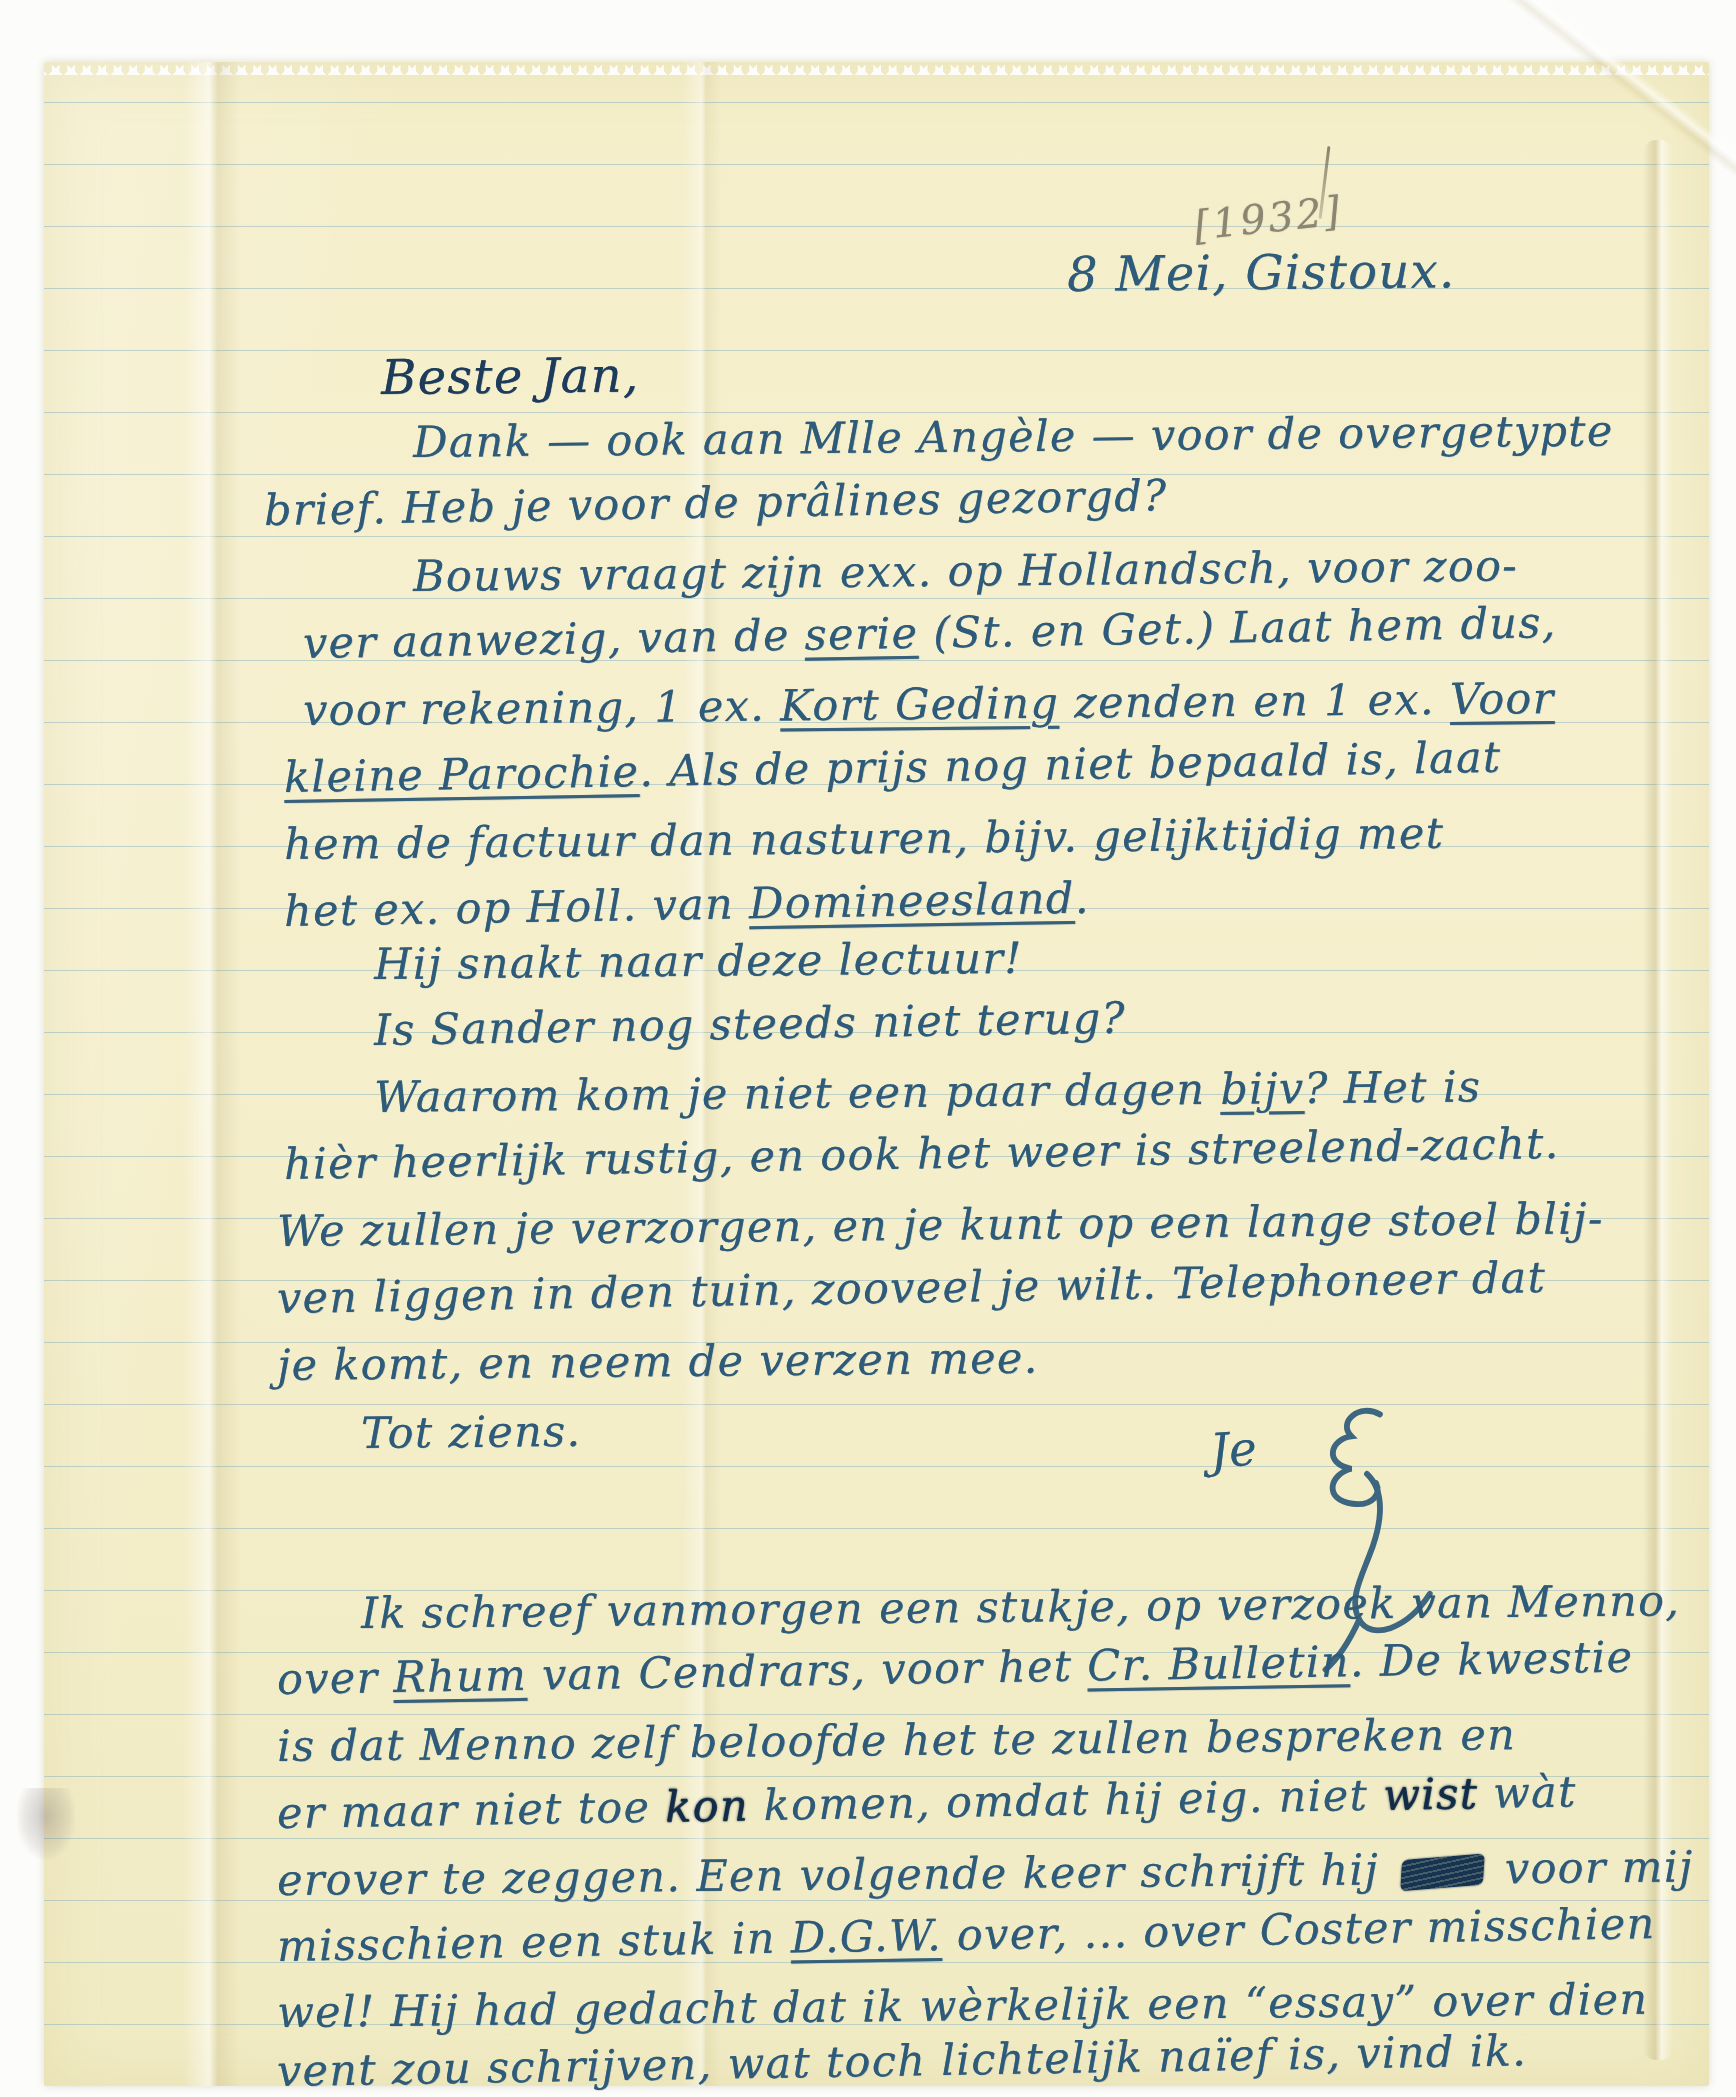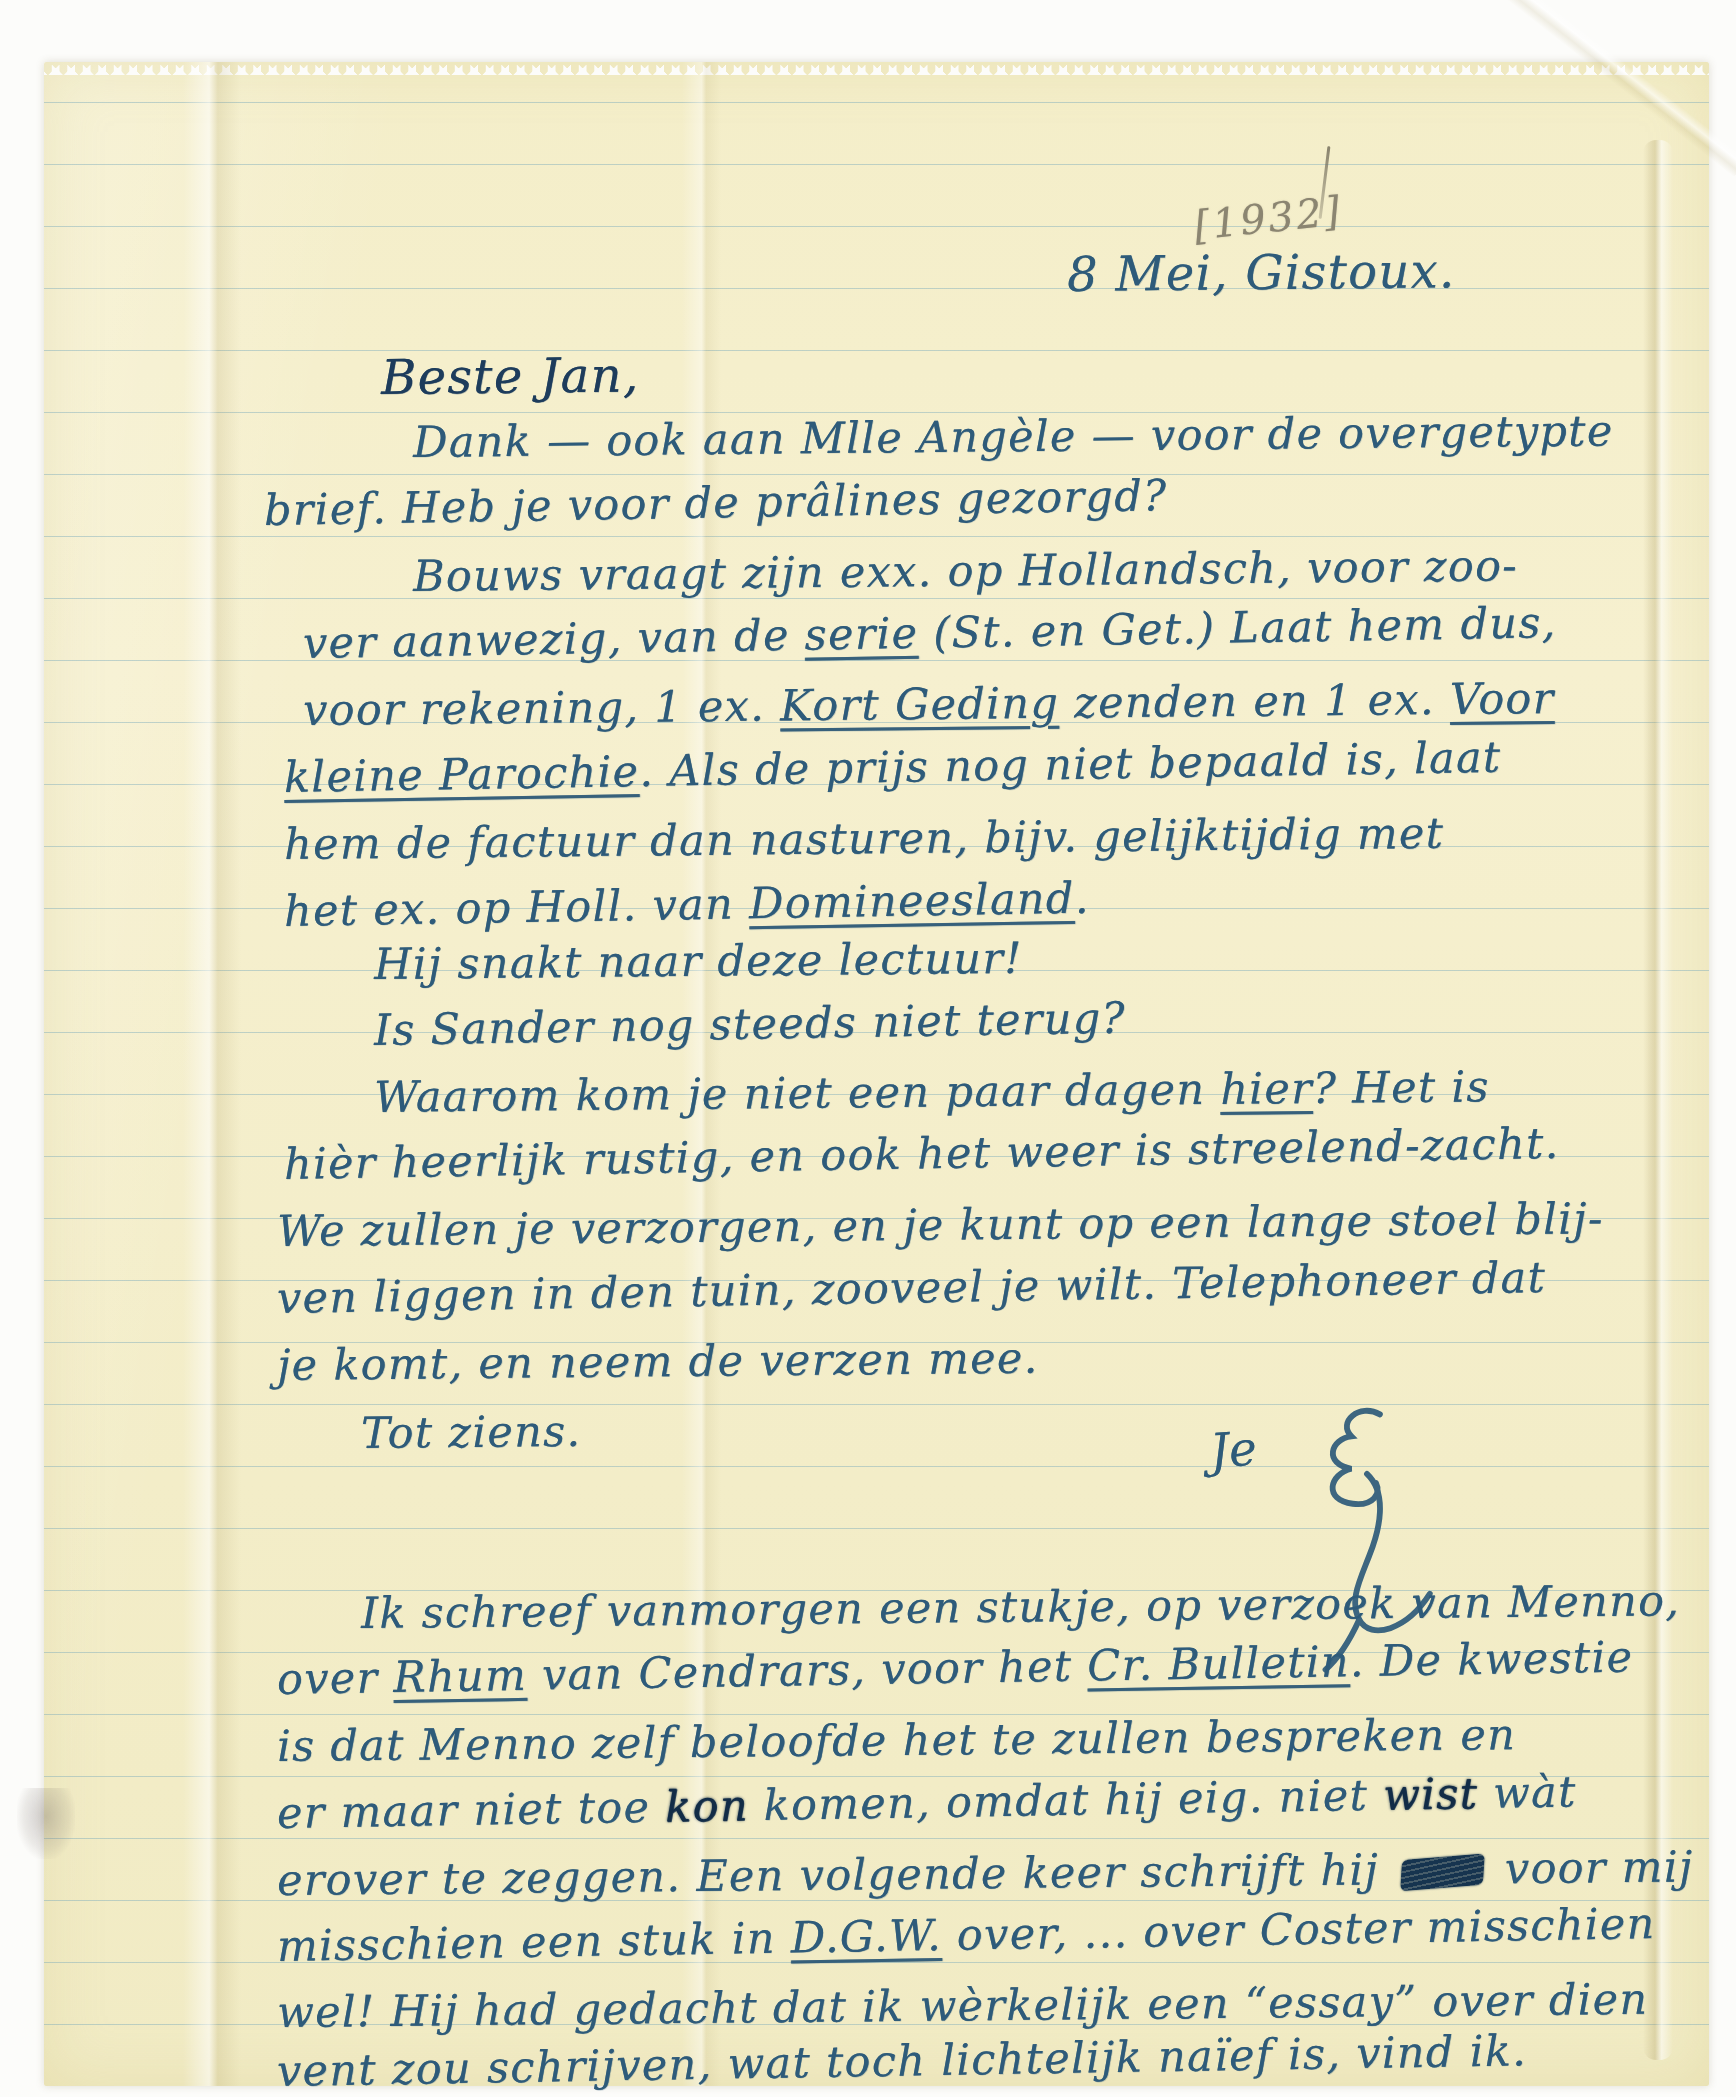--- a/index.html
+++ b/index.html
@@ -124,21 +124,21 @@
   <div class="hline" style="left:369px;top:358px;"><span>Dank — ook aan Mlle Angèle — voor de overgetypte</span></div>
   <div class="hline r2" style="left:220px;top:426px;"><span>brief. Heb je voor de prâlines gezorgd?</span></div>
   <div class="hline" style="left:369px;top:492px;"><span>Bouws vraagt zijn exx. op Hollandsch, voor zoo-</span></div>
   <div class="hline r2" style="left:259px;top:559px;"><span>ver aanwezig, van de </span><span class="u">serie</span><span> (St. en Get.) Laat hem dus,</span></div>
   <div class="hline" style="left:259px;top:626px;"><span>voor rekening, 1 ex. </span><span class="u">Kort Geding</span><span> zenden en 1 ex. </span><span class="u">Voor</span></div>
   <div class="hline r2" style="left:240px;top:693px;"><span class="u">kleine Parochie</span><span>. Als de prijs nog niet bepaald is, laat</span></div>
   <div class="hline" style="left:240px;top:760px;"><span>hem de factuur dan nasturen, bijv. gelijktijdig met</span></div>
   <div class="hline r2" style="left:240px;top:827px;"><span>het ex. op Holl. van </span><span class="u">Domineesland</span><span>.</span></div>
   <div class="hline" style="left:330px;top:880px;"><span>Hij snakt naar deze lectuur!</span></div>
   <div class="hline r2" style="left:330px;top:946px;"><span>Is Sander nog steeds niet terug?</span></div>
-  <div class="hline" style="left:330px;top:1013px;"><span>Waarom kom je niet een paar dagen </span><span class="u">hier</span><span>? Het is</span></div>
+  <div class="hline" style="left:330px;top:1013px;"><span>Waarom kom je niet een paar dagen </span><span class="u">bijv</span><span>? Het is</span></div>
   <div class="hline r2" style="left:240px;top:1080px;"><span>hièr heerlijk rustig, en ook het weer is streelend-zacht.</span></div>
   <div class="hline" style="left:233px;top:1147px;"><span>We zullen je verzorgen, en je kunt op een lange stoel blij-</span></div>
   <div class="hline r2" style="left:233px;top:1214px;"><span>ven liggen in den tuin, zooveel je wilt. Telephoneer dat</span></div>
   <div class="hline" style="left:233px;top:1281px;"><span>je komt, en neem de verzen mee.</span></div>
   <div class="hline" style="left:317px;top:1349px;"><span>Tot ziens.</span></div>
 
   <div class="sig-prefix" style="left:1166px;top:1360px;">Je</div>
   <svg class="sig-svg" style="left:1253px;top:1334px;" width="149" height="279" viewBox="0 0 230 430">
     <g fill="none" stroke="#2e5b7a" stroke-width="9" stroke-linecap="round" opacity="0.92">
       <path d="M128,28 C96,10 62,40 84,62 C52,66 40,104 84,112 C50,120 40,160 86,166 C118,170 130,150 122,134"></path>

